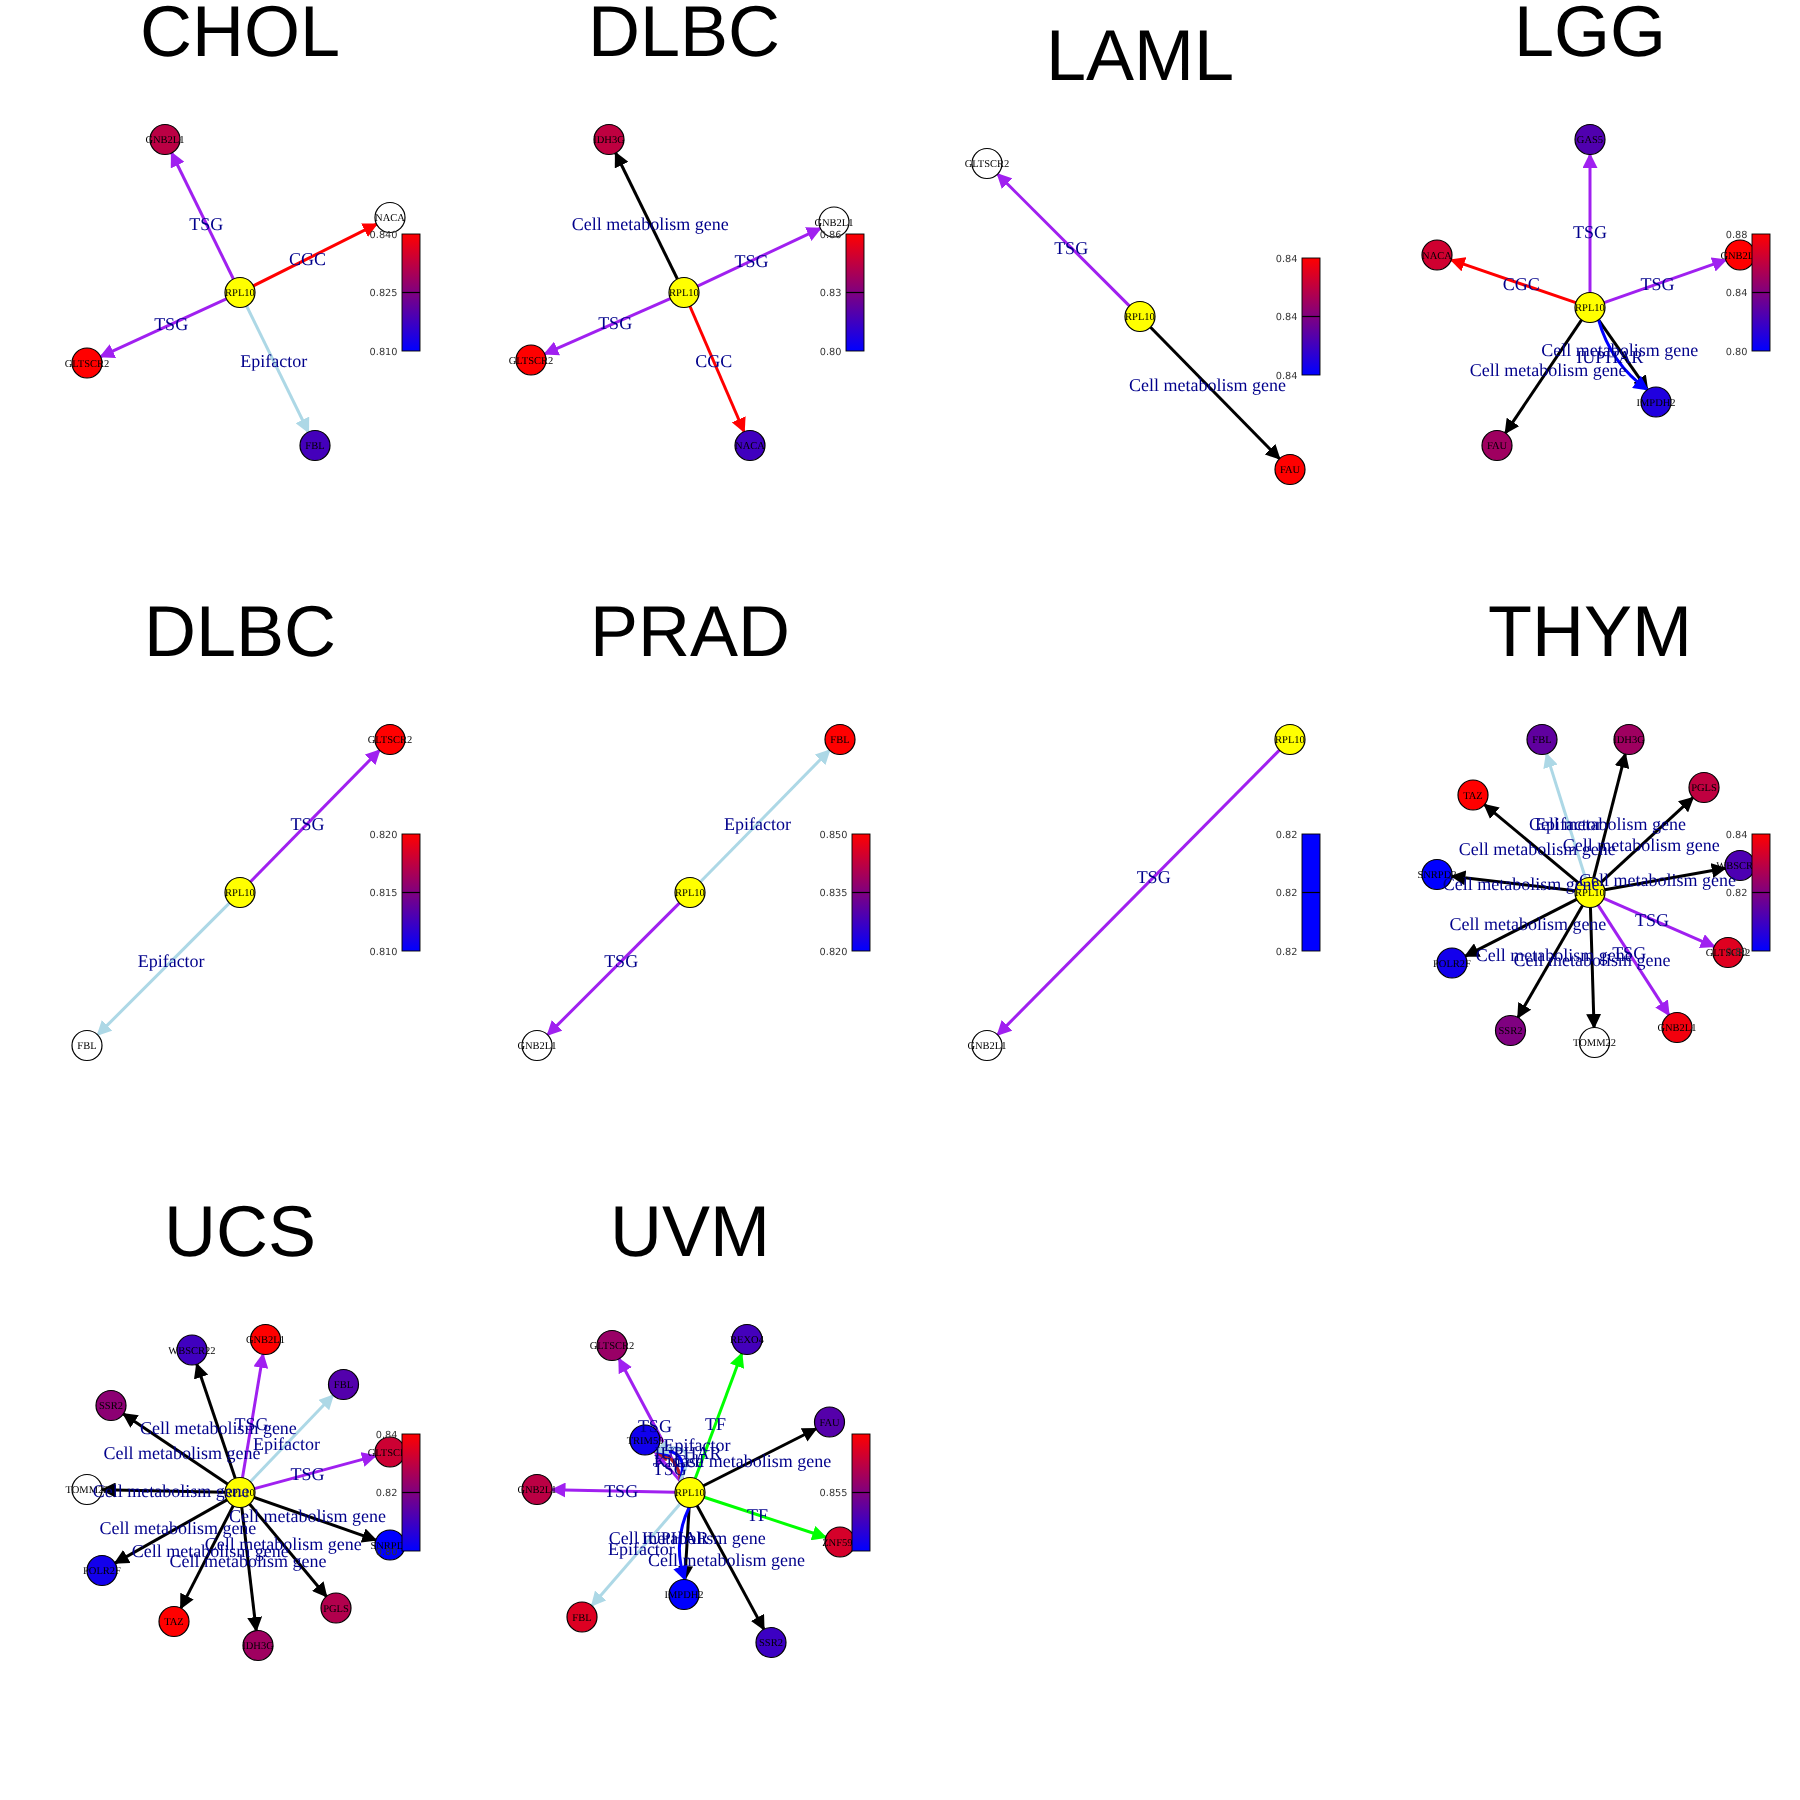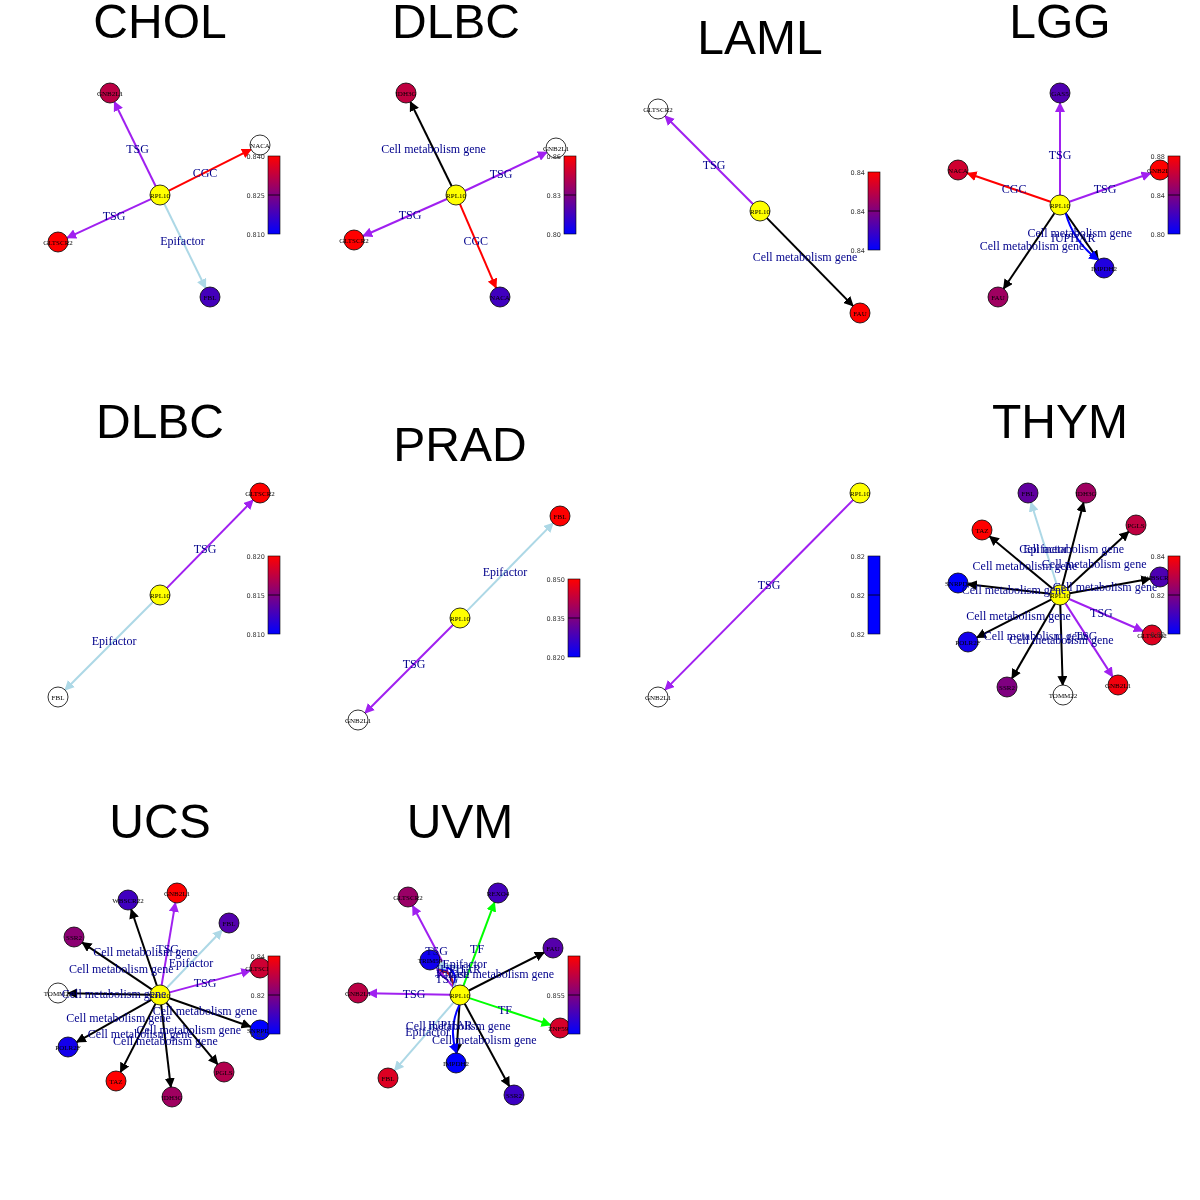--- a/index.html
+++ b/index.html
@@ -318,21 +318,21 @@
         </g>
         <g>
           <rect x="258" y="156" width="12" height="78" fill="url(#grad-4)" stroke="#000" stroke-width="0.6"></rect>
           <line x1="258" x2="270" y1="195" y2="195" stroke="#000" stroke-width="0.8"></line>
           <text x="255" y="158.5" text-anchor="end" class="tick-label">0.820</text>
           <text x="255" y="197.5" text-anchor="end" class="tick-label">0.815</text>
           <text x="255" y="236.5" text-anchor="end" class="tick-label">0.810</text>
         </g>
       </svg>
   </div>
-  <div class="panel" style="left:310px;top:423px;">
+  <div class="panel" style="left:310px;top:400px;">
     <div class="panel-title">PRAD</div>
     <svg width="300" height="400">
         <defs>
           <marker id="arr-5-0" viewBox="0 0 10 10" refX="9" refY="5" markerWidth="5" markerHeight="5" orient="auto">
             <path d="M0,0 L10,5 L0,10 z" fill="#a020f0"></path>
           </marker>
           <marker id="arr-5-1" viewBox="0 0 10 10" refX="9" refY="5" markerWidth="5" markerHeight="5" orient="auto">
             <path d="M0,0 L10,5 L0,10 z" fill="#ff0000"></path>
           </marker>
           <marker id="arr-5-2" viewBox="0 0 10 10" refX="9" refY="5" markerWidth="5" markerHeight="5" orient="auto">

